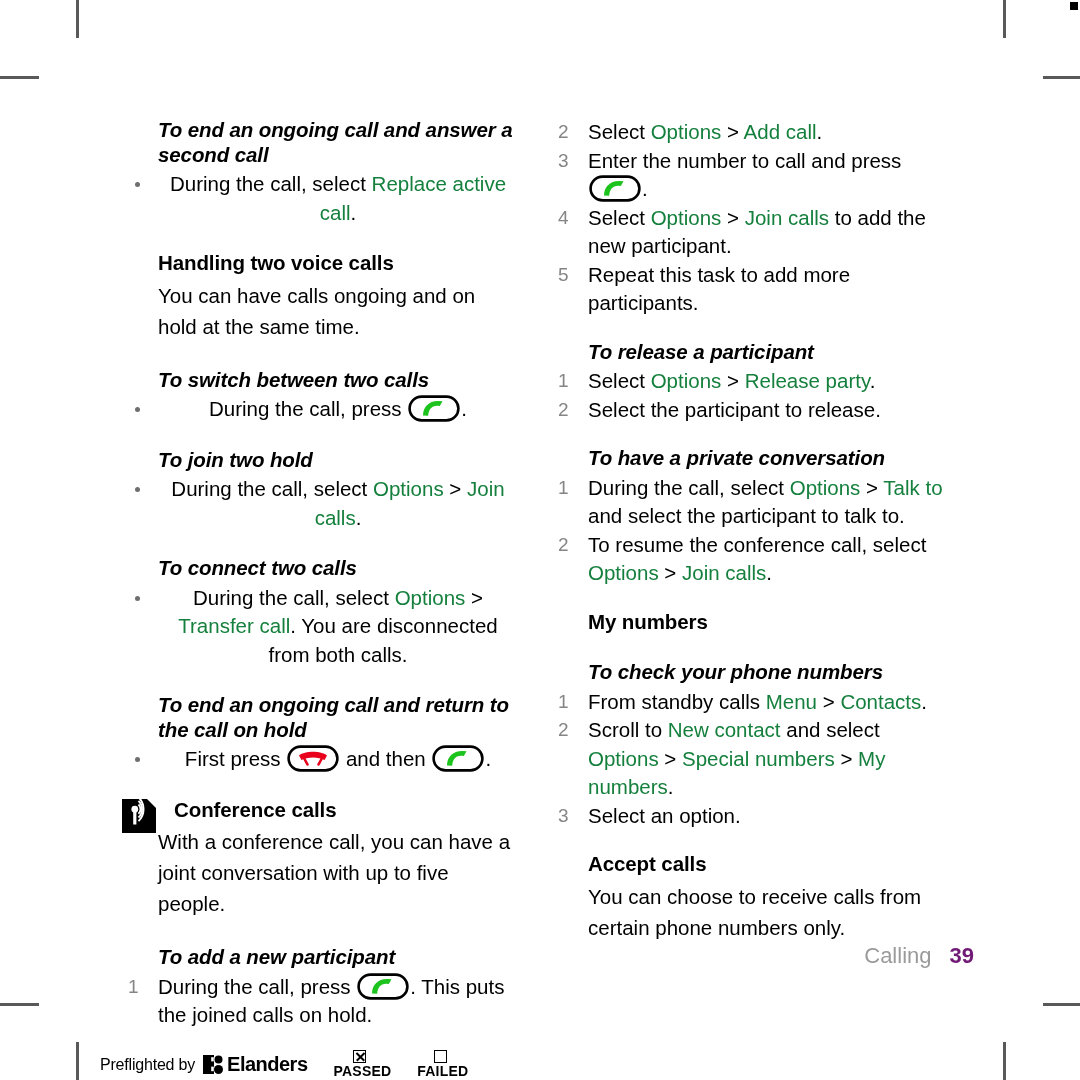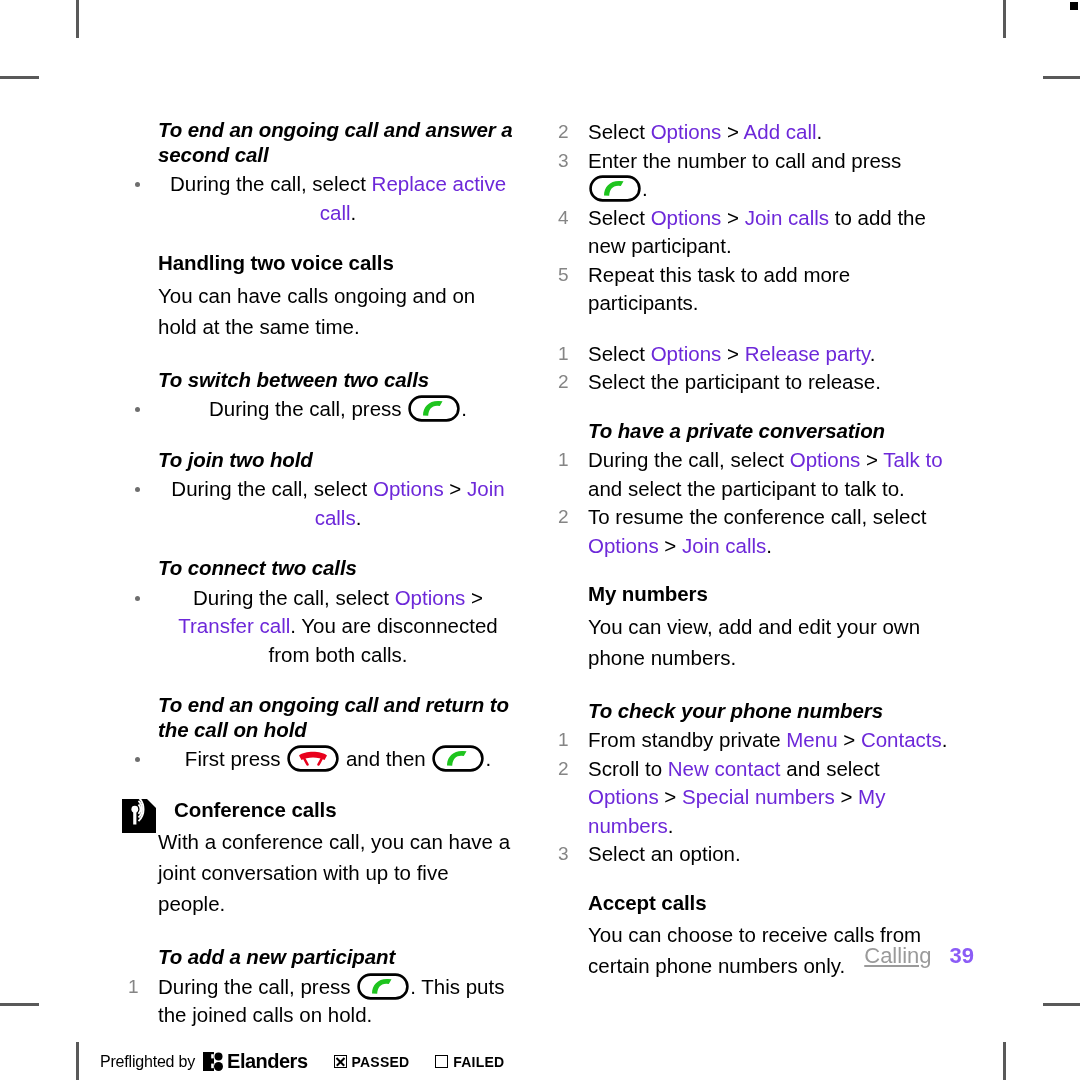--- a/index.html
+++ b/index.html
@@ -92,21 +92,21 @@
   }
   .numitem > .num {
     position: absolute;
     left: 0; top: 0;
     width: 20px;
     text-align: left;
     color: #858585;
     font-size: 19px;
   }
 
-  .red  { color: #6d28d9; }
+  .red  { color: #15803d; }
 
   
   .note-icon {
     position: absolute;
     left: -6px;
     margin-top: 1px;
     width: 34px; height: 34px;
   }
 
   
@@ -120,42 +120,41 @@
   
   .pagefoot {
     position: absolute;
     right: 106px;
     top: 943px;
     font-size: 22px;
   }
   .pagefoot .section {
     color: #9a9a9a;
     margin-right: 18px;
-    text-decoration: underline;
   }
   .pagefoot .pageno {
-    color: #8b5cf6;
+    color: #701a75;
     font-weight: bold;
   }
 
   
   .preflight {
     position: absolute;
     left: 88px;
     top: 1050px;
     display: flex;
     align-items: center;
     font-size: 15.5px;
     font-weight: bold;
     letter-spacing: -0.2px;
   }
   .pf-text { font-weight: normal; font-size: 16px; margin-left: 12px; }
   .pf-logo { margin: 0 4px 0 8px; display:flex; align-items:center; }
   .pf-brand { font-size: 20px; font-weight: bold; letter-spacing: -0.5px; }
-  .pf-check { display: flex; align-items: center; margin-left: 26px; }
+  .pf-check { display: flex; align-items: center; margin-left: 26px; flex-direction: column; }
   .pf-box {
     width: 13px; height: 13px;
     border: 1.6px solid #000;
     margin-right: 5px;
     position: relative;
     box-sizing: border-box;
   }
   .pf-box.checked::before,
   .pf-box.checked::after {
     content: "";
@@ -233,32 +232,32 @@
     </div>
   <div class="col col-right" id="col-right">
       <div class="numitem"><span class="num">2</span><span>Select </span><span class="red">Options</span><span> &gt; </span><span class="red">Add call</span><span>.</span></div>
       <div class="numitem"><span class="num">3</span><span>Enter the number to call and press </span><span class="key"><svg viewBox="0 0 52 27" width="52" height="27">
             <rect x="1.6" y="1.6" width="48.8" height="23.8" rx="11.9" fill="none" stroke="#000" stroke-width="2.6"></rect>
             <path d="M15 20.5 C15 12, 21 5.5, 31 6 L34.5 6.2 L31.8 11 L29.5 10.8 C23.5 10.6, 20.5 15, 20.2 20.7 Z" fill="#1ec41e"></path>
           </svg></span><span>.</span></div>
       <div class="numitem"><span class="num">4</span><span>Select </span><span class="red">Options</span><span> &gt; </span><span class="red">Join calls</span><span> to add the new participant.</span></div>
       <div class="numitem"><span class="num">5</span><span>Repeat this task to add more participants.</span></div>
       <div class="spacer-m"></div>
+      <div class="h-italic">To release a participant</div>
       <div class="numitem"><span class="num">1</span><span>Select </span><span class="red">Options</span><span> &gt; </span><span class="red">Release party</span><span>.</span></div>
       <div class="numitem"><span class="num">2</span><span>Select the participant to release.</span></div>
       <div class="spacer-m"></div>
       <div class="h-italic">To have a private conversation</div>
       <div class="numitem"><span class="num">1</span><span>During the call, select </span><span class="red">Options</span><span> &gt; </span><span class="red">Talk to</span><span> and select the participant to talk to.</span></div>
       <div class="numitem"><span class="num">2</span><span>To resume the conference call, select </span><span class="red">Options</span><span> &gt; </span><span class="red">Join calls</span><span>.</span></div>
       <div class="spacer-m"></div>
       <div class="h-bold">My numbers</div>
-      <div class="para">You can view, add and edit your own phone numbers.</div>
       <div class="spacer-m"></div>
       <div class="h-italic">To check your phone numbers</div>
-      <div class="numitem"><span class="num">1</span><span>From standby private </span><span class="red">Menu</span><span> &gt; </span><span class="red">Contacts</span><span>.</span></div>
+      <div class="numitem"><span class="num">1</span><span>From standby calls </span><span class="red">Menu</span><span> &gt; </span><span class="red">Contacts</span><span>.</span></div>
       <div class="numitem"><span class="num">2</span><span>Scroll to </span><span class="red">New contact</span><span> and select </span><span class="red">Options</span><span> &gt; </span><span class="red">Special numbers</span><span> &gt; </span><span class="red">My numbers</span><span>.</span></div>
       <div class="numitem"><span class="num">3</span><span>Select an option.</span></div>
       <div class="spacer-m"></div>
       <div class="h-bold">Accept calls</div>
       <div class="para">You can choose to receive calls from certain phone numbers only.</div>
     </div>
 
   <div class="pagefoot">
     <span class="section">Calling</span><span class="pageno">39</span>
   </div>

